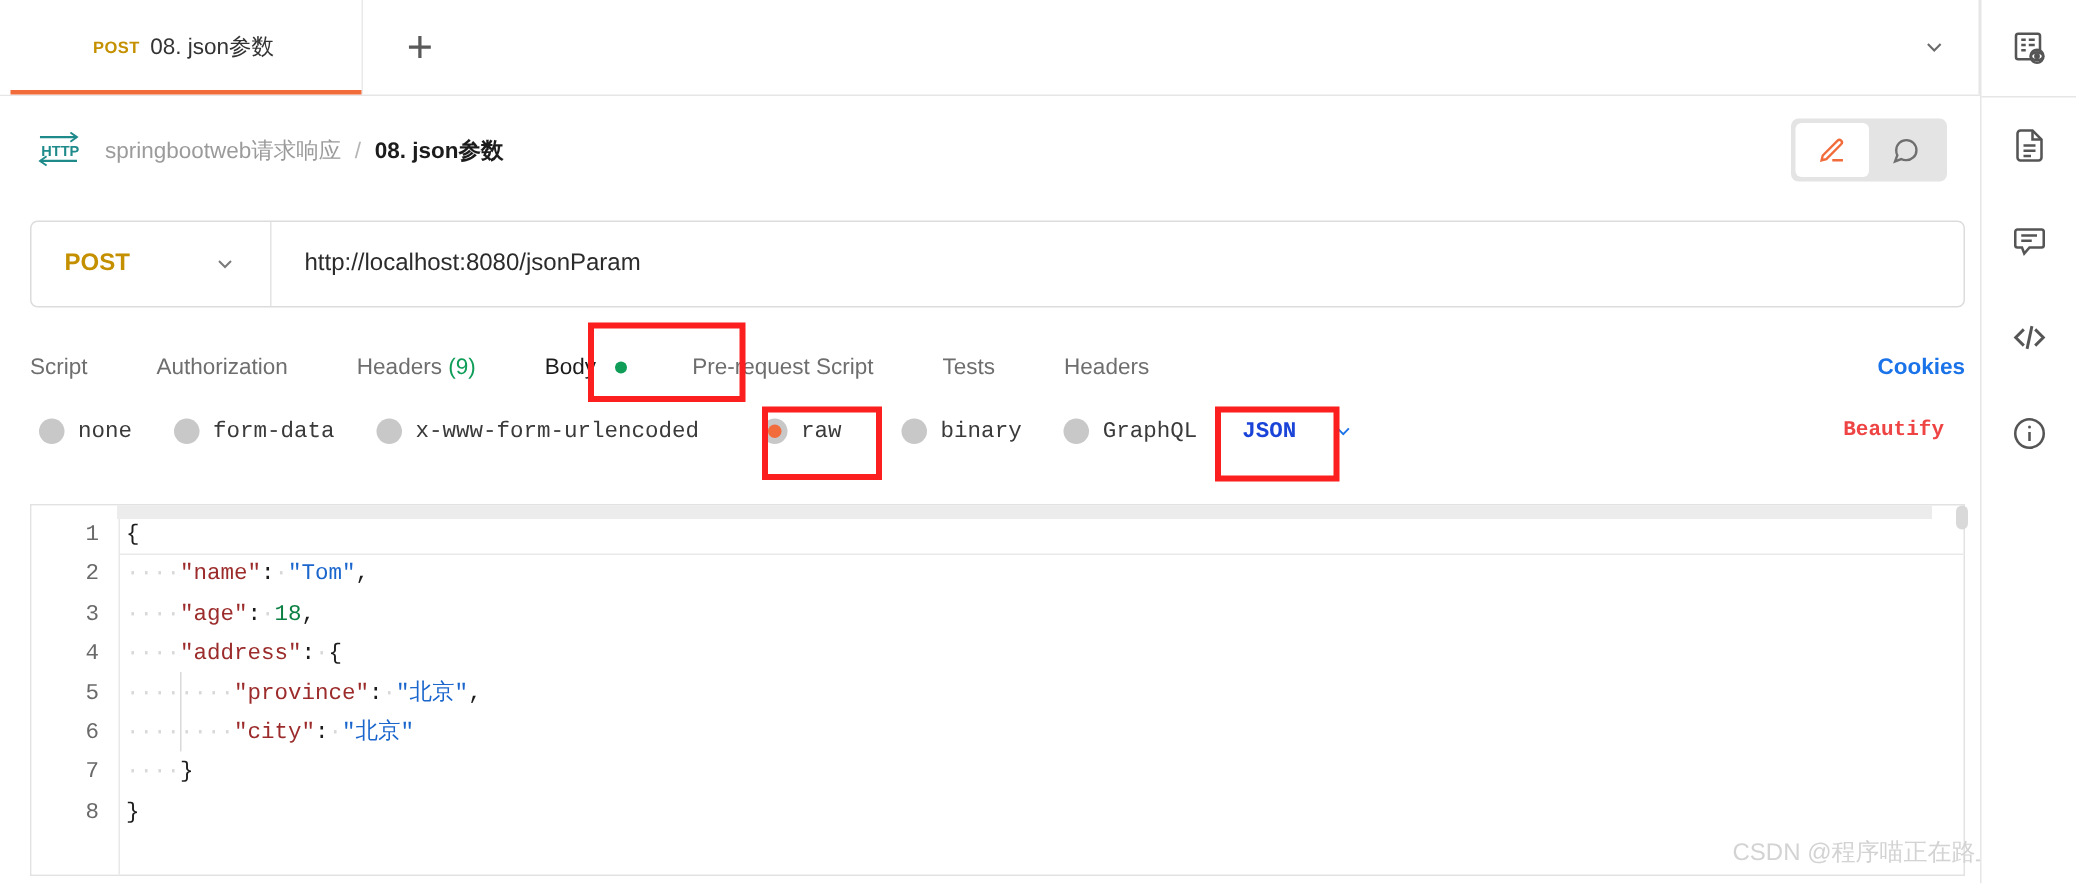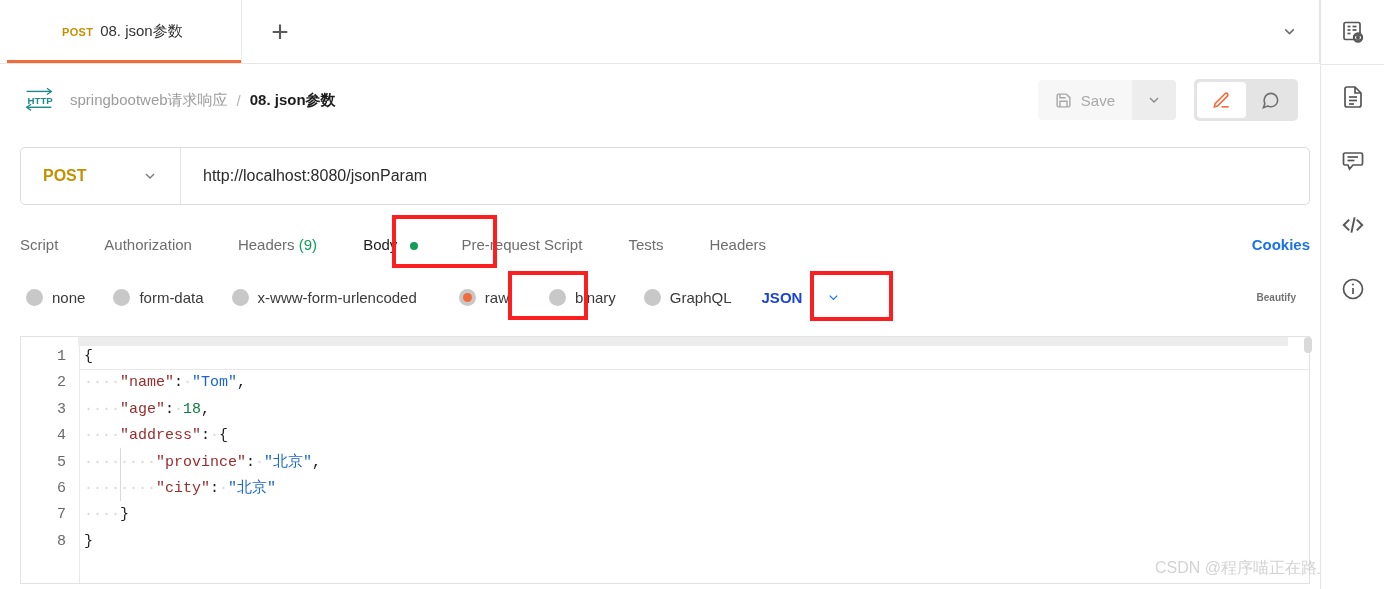--- a/index.html
+++ b/index.html
@@ -108,32 +108,32 @@
   
   .req-tabs { position: absolute; top: 224px; left: 20px; width: 1290px; height: 40px; display: flex; align-items: center; }
   .rtab { font-size: 15px; color: #6e6e6e; margin-right: 46px; cursor: pointer; white-space: nowrap; }
   .rtab.active { color: #1c1c1c; }
   .rtab .count { color: #0f9d58; }
   .green-dot { display: inline-block; width: 8px; height: 8px; border-radius: 50%; background: #0f9d58; margin-left: 8px; vertical-align: middle; }
   .rtab-spacer { flex: 1; }
   .cookies-link { font-size: 15px; font-weight: bold; color: #1a73e8; cursor: pointer; }
 
   
-  .btype-row { position: absolute; top: 279px; left: 26px; width: 1284px; height: 36px; display: flex; align-items: center; }
+  .btype-row { position: absolute; top: 279px; left: 26px; width: 1284px; height: 36px; display: flex; align-items: flex-start; font-family: Liberation Mono, monospace; }
   .radio-opt { display: flex; align-items: center; margin-right: 28px; cursor: pointer; white-space: nowrap; }
   .radio-dot {
     width: 17px; height: 17px; border-radius: 50%; background: #c8c8c8; margin-right: 9px;
     display: flex; align-items: center; justify-content: center; flex: none;
   }
   .radio-opt.sel .radio-dot::after { content: ""; width: 9px; height: 9px; border-radius: 50%; background: #f26b3a; }
   .radio-label { font-size: 15px; color: #3a3a3a; }
   .json-sel { display: flex; align-items: center; gap: 24px; cursor: pointer; margin-left: 2px; }
   .json-label { font-size: 15px; font-weight: bold; color: #1a44d8; }
   .btype-spacer { flex: 1; }
-  .beautify-link { font-size: 10px; font-weight: bold; color: #737373; cursor: pointer; margin-right: 14px; }
+  .beautify-link { font-size: 14px; font-weight: bold; color: #ef4444; cursor: pointer; margin-right: 14px; }
 
   
   .editor {
     position: absolute; top: 336px; left: 20px; width: 1290px; height: 248px;
     border: 1px solid #e2e2e2; border-top: 1px solid #e2e2e2; background: #fff;
     display: flex; overflow: hidden;
   }
   .gutter {
     width: 58px; flex: none; padding-top: 7px; text-align: right;
     font-family: "Liberation Mono", "DejaVu Sans Mono", monospace;
@@ -202,37 +202,20 @@
         <line x1="3" y1="23" x2="31" y2="23"></line>
         <polyline points="8,19.5 3,23 8,26.5" stroke-width="1.4"></polyline>
         <text x="4" y="19" font-size="11" font-family="Liberation Sans, sans-serif" font-weight="bold" fill="currentColor" stroke="none">HTTP</text>
       </svg>
     </span>
     <span class="crumb-parent">springbootweb请求响应</span>
     <span class="crumb-slash">/</span>
     <span class="crumb-current">08. json参数</span>
     <span class="crumb-spacer"></span>
 
-    <span class="save-group">
-      <button class="save-btn">
-        <span style="display:flex;">
-          <svg width="17" height="17" viewBox="0 0 24 24" fill="none" stroke="currentColor" stroke-width="2">
-            <path d="M19 21H5a2 2 0 0 1-2-2V5a2 2 0 0 1 2-2h11l5 5v11a2 2 0 0 1-2 2z"></path>
-            <polyline points="17 21 17 13 7 13 7 21"></polyline>
-              <polyline points="7 3 7 8 15 8"></polyline>
-          </svg>
-        </span>
-        <span>Save</span>
-      </button>
-      <span class="save-caret">
-        <svg width="16" height="16" viewBox="0 0 24 24" fill="none" stroke="currentColor" stroke-width="2">
-            <polyline points="6 9 12 15 18 9"></polyline>
-          </svg>
-      </span>
-    </span>
 
     <span class="mode-group">
       <span class="mode-btn active">
         <svg width="19" height="19" viewBox="0 0 24 24" fill="none" stroke="currentColor" stroke-width="2">
             <path d="M12 20h9"></path>
             <path d="M16.5 3.5a2.1 2.1 0 0 1 3 3L7 19l-4 1 1-4z"></path>
           </svg>
       </span>
       <span class="mode-btn">
         <svg width="19" height="19" viewBox="0 0 24 24" fill="none" stroke="currentColor" stroke-width="2">

